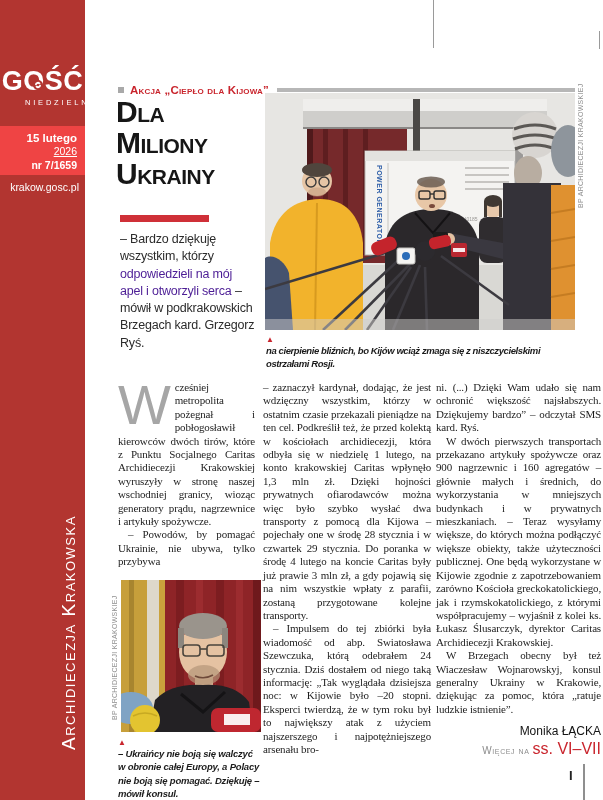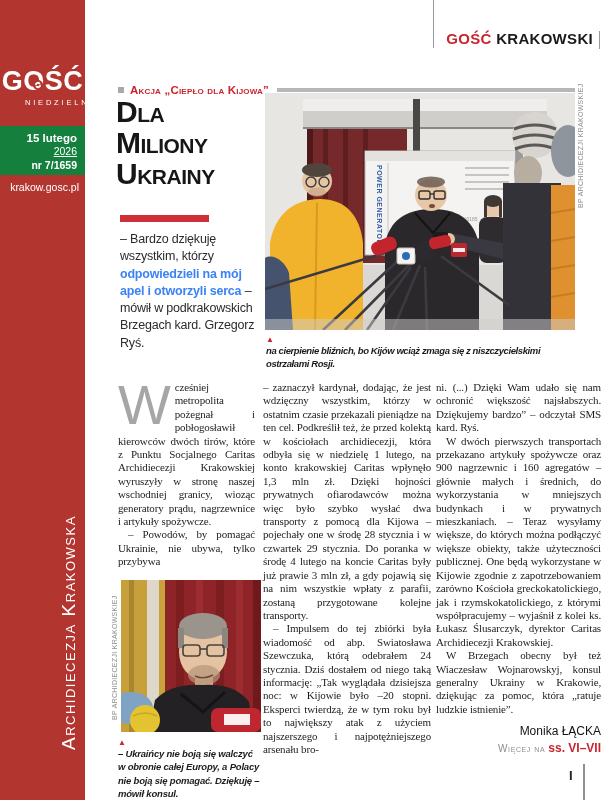--- a/index.html
+++ b/index.html
@@ -7,21 +7,21 @@
         font-family:"Liberation Serif",serif;color:#1f1f1f;}
 
   
   .sidebar{position:absolute;left:0;top:0;width:85px;height:800px;background:#b23530;}
   .masthead{position:absolute;top:68px;left:0;right:0;text-align:center;color:#fff;}
   .masthead-title{font-family:"Liberation Sans",sans-serif;font-weight:bold;font-size:27px;
                   letter-spacing:.5px;line-height:1;}
   .logo-badge{position:absolute;left:32px;top:77px;width:12px;height:12px;}
   .masthead-sub{font-family:"Liberation Sans",sans-serif;font-size:7.5px;letter-spacing:2.8px;
                 margin-top:3px;padding-left:25px;}
-  .date-band{position:absolute;top:126px;left:0;width:85px;height:49px;background:#15803d;color:#fff;
+  .date-band{position:absolute;top:126px;left:0;width:85px;height:49px;background:#ef4444;color:#fff;
              font-family:"Liberation Sans",sans-serif;text-align:right;box-sizing:border-box;
              padding:6px 8px 0 0;}
   .date-day{font-size:11.5px;font-weight:bold;}
   .date-year{font-size:10.5px;margin-top:1px;text-decoration:underline;}
   .date-issue{font-size:10.5px;font-weight:bold;margin-top:2px;}
   .site-url{position:absolute;top:181px;right:6px;color:#fff;
             font-family:"Liberation Sans",sans-serif;font-size:10.5px;}
   .strap{position:absolute;top:408px;right:3px;height:342px;width:26px;color:#fff;
          font-family:"Liberation Sans",sans-serif;font-size:19px;font-variant:small-caps;
          letter-spacing:1.5px;writing-mode:vertical-rl;transform:rotate(180deg);
@@ -45,21 +45,21 @@
   .kicker-rule{flex:1;height:4px;background:#b7b7b7;margin-left:8px;}
 
   
   .headline{position:absolute;left:116px;top:96px;font-family:"Liberation Sans",sans-serif;
             font-weight:bold;font-size:30px;line-height:31px;color:#161616;
             font-variant:small-caps;letter-spacing:-.5px;}
   .lead{position:absolute;left:120px;top:215px;width:138px;}
   .lead-bar{width:89px;height:7px;background:#cf3038;margin-bottom:9px;}
   .lead-text{font-family:"Liberation Sans",sans-serif;font-size:12.5px;line-height:17.3px;
              color:#2b2b2b;letter-spacing:-.2px;}
-  .lead-text b{font-weight:bold;color:#3b82f6;text-align:right;}
+  .lead-text b{font-weight:normal;color:#4c1d95;text-align:right;}
 
   
   .figure-main{position:absolute;left:265px;top:93px;width:310px;height:237px;overflow:hidden;}
   .credit-main{position:absolute;left:577px;top:93px;height:115px;writing-mode:vertical-rl;
                transform:rotate(180deg);font-family:"Liberation Sans",sans-serif;font-size:7px;
                color:#8f8f8f;letter-spacing:.3px;white-space:nowrap;}
   .caption-main{position:absolute;left:266px;top:335px;width:330px;
                 font-family:"Liberation Sans",sans-serif;font-weight:bold;font-style:italic;
                 font-size:9.5px;line-height:13px;color:#1c1c1c;letter-spacing:-.4px;}
   .caption-marker{color:#c9252d;font-style:normal;font-size:8px;display:block;line-height:9px;
@@ -85,21 +85,21 @@
   .caption2{margin-top:6px;width:142px;font-family:"Liberation Sans",sans-serif;font-weight:bold;
             font-style:italic;font-size:9.5px;line-height:13.5px;color:#1c1c1c;text-align:left;
             letter-spacing:-.2px;}
 
   
   .author-block{margin-top:9px;text-align:right;font-family:"Liberation Sans",sans-serif;
                 letter-spacing:0;}
   .author-name{font-weight:normal;font-size:12px;color:#141414;}
   .more-line{margin-top:3px;}
   .more-label{color:#8d8d8d;font-variant:small-caps;font-size:10px;letter-spacing:.6px;}
-  .more-pages{color:#c9252d;font-weight:bold;font-size:12px;}
+  .more-pages{color:#c9252d;font-weight:normal;font-size:16px;}
   .page-number{position:absolute;left:569px;top:768px;font-family:"Liberation Sans",sans-serif;
                font-weight:bold;font-size:13px;color:#222;}
   .page-rule{position:absolute;left:583px;top:764px;width:2px;height:36px;background:#8f8f8f;}
 </style>
 </head>
 <body>
 
 <div class="page">
 
   <aside class="sidebar">
@@ -118,24 +118,20 @@
       <div class="date-day">15 lutego</div>
       <div class="date-year">2026</div>
       <div class="date-issue">nr 7/1659</div>
     </div>
     <div class="site-url">krakow.gosc.pl</div>
     <div class="strap">Archidiecezja Krakowska</div>
   </aside>
 
   <header class="edition">
     <span class="edition-rule-left"></span>
-    <span class="edition-text">
-      <span class="edition-primary">GOŚĆ</span>
-      <span class="edition-secondary">KRAKOWSKI</span>
-    </span>
     <span class="edition-rule-right"></span>
   </header>
 
   <div class="kicker">
     <span class="kicker-square"></span>
     <span class="kicker-label">Akcja „Ciepło dla Kijowa”</span>
     <span class="kicker-rule"></span>
   </div>
 
   <h1 class="headline" style="margin:0;">

